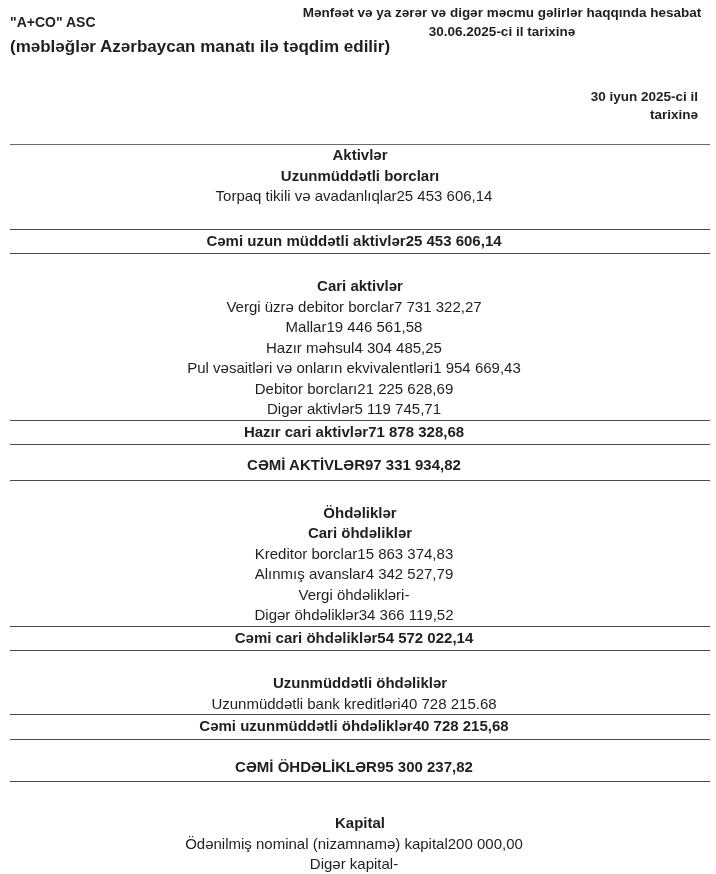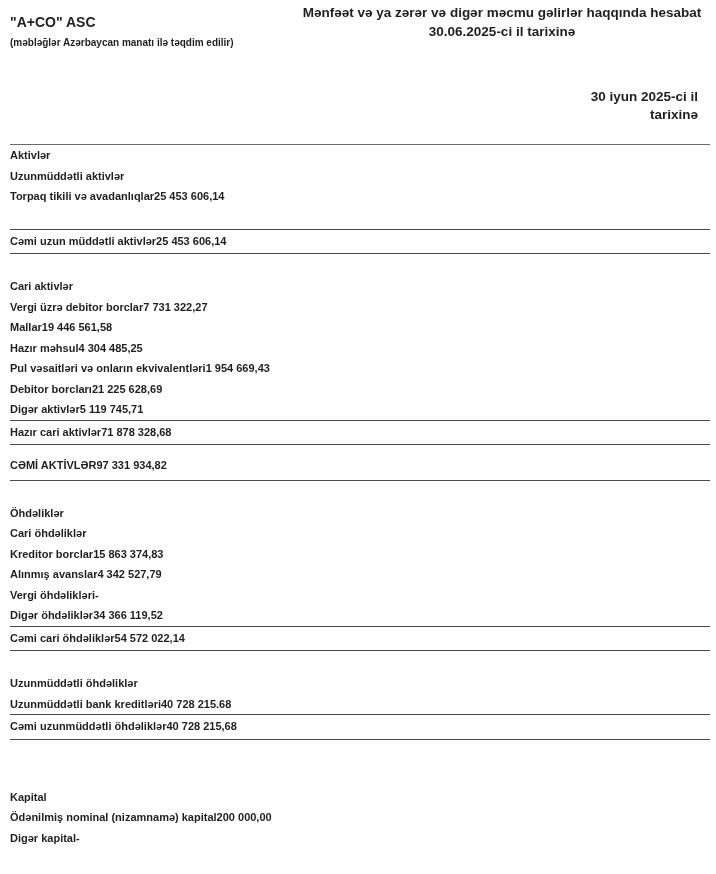--- a/index.html
+++ b/index.html
@@ -26,48 +26,48 @@
     font-weight: bold;
     font-size: 13.5px;
     line-height: 19px;
   }
   .company-name {
     position: absolute; left: 10px; top: 14px;
     font-weight: bold; font-size: 14px;
   }
   .company-note {
     position: absolute; left: 10px; top: 37px;
-    font-weight: bold; font-size: 10px;
+    font-weight: bold; font-size: 17px;
   }
 
   
   .col-header {
     margin: 26px 6px 0 10px;
     text-align: right;
     font-weight: bold;
     font-size: 13.5px;
     line-height: 18px;
     padding-right: 12px;
     padding-bottom: 20px;
     border-bottom: 1.5px solid #6a6a6a;
   }
 
   
   .sheet { margin: 0 6px 0 10px; }
   .row {
     display: flex;
-    justify-content: flex-start;
+    justify-content: center;
     align-items: baseline;
-    font-size: 11px;
+    font-size: 15px;
     line-height: 20.5px;
   }
   .row .label { white-space: nowrap; }
   .row .value { white-space: nowrap; text-align: right; padding-right: 12px; }
   .row.section { font-weight: bold; }
-  .row.item { font-weight: bold; }
+  .row.item { font-weight: normal; }
   .row.total {
     font-weight: bold;
     border-top: 1.6px solid #4a4a4a;
     border-bottom: 1.6px solid #4a4a4a;
     padding: 1px 0 2px 0;
   }
   .row.grandtotal {
     font-weight: bold;
     border-bottom: 1.6px solid #4a4a4a;
     padding: 1px 0 4px 0;
@@ -94,21 +94,21 @@
   <div class="col-header">
     <div>30 iyun 2025-ci il</div>
     <div>tarixinə</div>
   </div>
 
   <div class="sheet" id="table-body">
       <div class="row section">
         <span class="label">Aktivlər</span>
       </div>
       <div class="row section">
-        <span class="label">Uzunmüddətli aktivlər</span>
+        <span class="label">Uzunmüddətli borcları</span>
       </div>
       <div class="row item">
         <span class="label">Torpaq tikili və avadanlıqlar</span>
         <span class="value">25 453 606,14</span>
       </div>
       <div class="spacer-md"></div>
       <div class="row total">
         <span class="label">Cəmi uzun müddətli aktivlər</span>
         <span class="value">25 453 606,14</span>
       </div>
@@ -182,20 +182,24 @@
       </div>
       <div class="row item">
         <span class="label">Uzunmüddətli bank kreditləri</span>
         <span class="value">40 728 215.68</span>
       </div>
       <div class="row total">
         <span class="label">Cəmi uzunmüddətli öhdəliklər</span>
         <span class="value">40 728 215,68</span>
       </div>
       <div class="spacer-sm"></div>
+      <div class="row grandtotal">
+        <span class="label">CƏMİ ÖHDƏLİKLƏR</span>
+        <span class="value">95 300 237,82</span>
+      </div>
       <div class="spacer-lg"></div>
       <div class="row section">
         <span class="label">Kapital</span>
       </div>
       <div class="row item">
         <span class="label">Ödənilmiş nominal (nizamnamə) kapital</span>
         <span class="value">200 000,00</span>
       </div>
       <div class="row item">
         <span class="label">Digər kapital</span>

